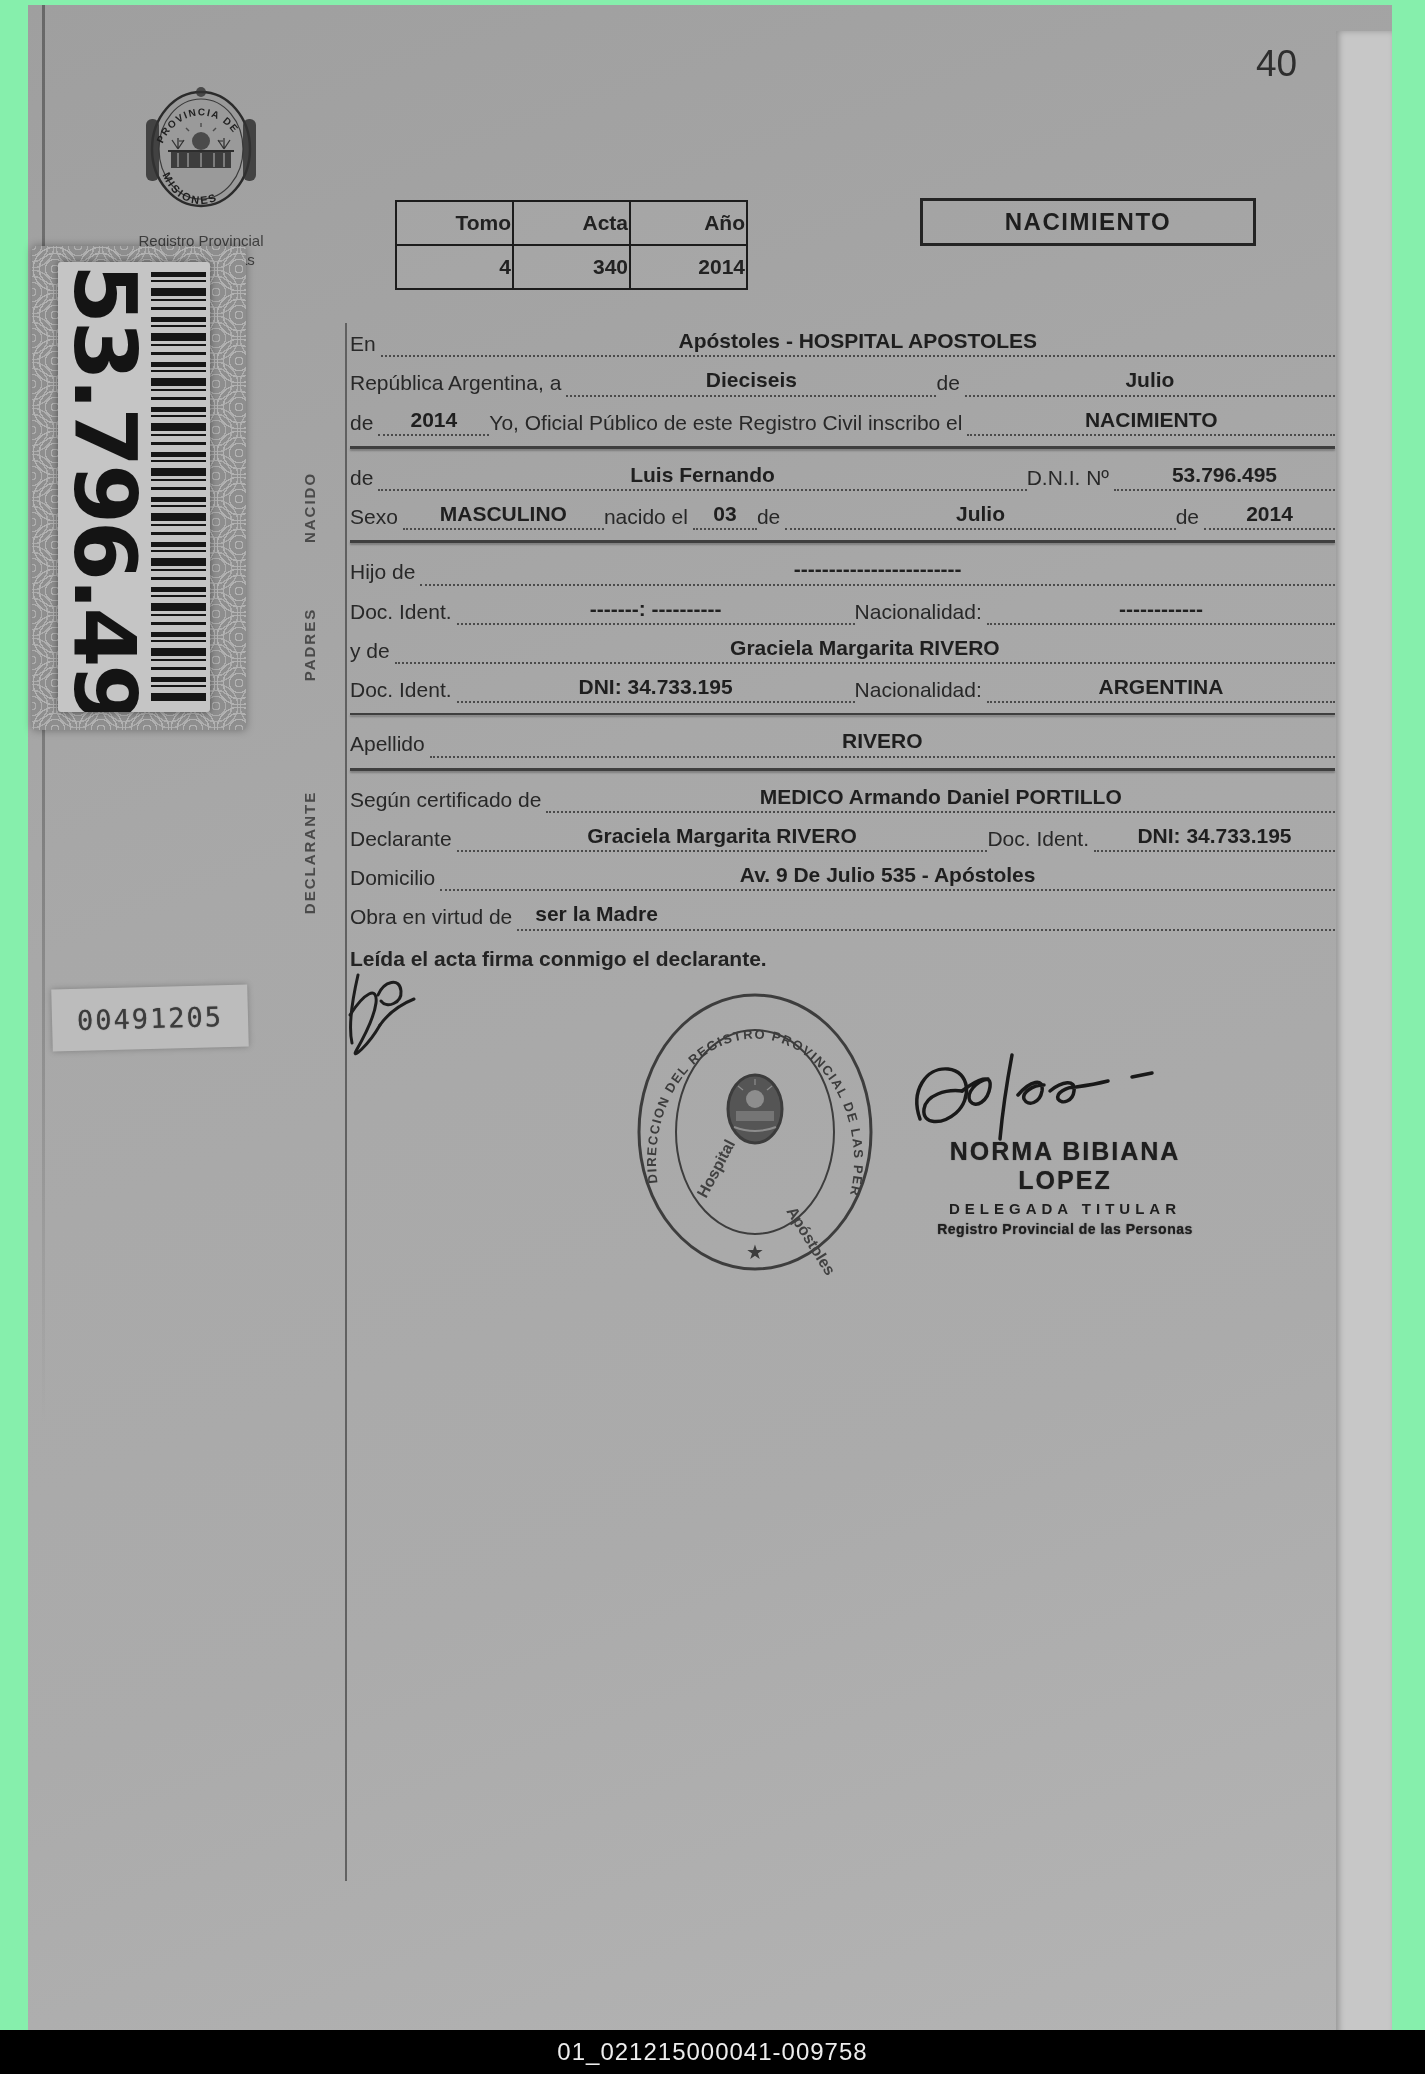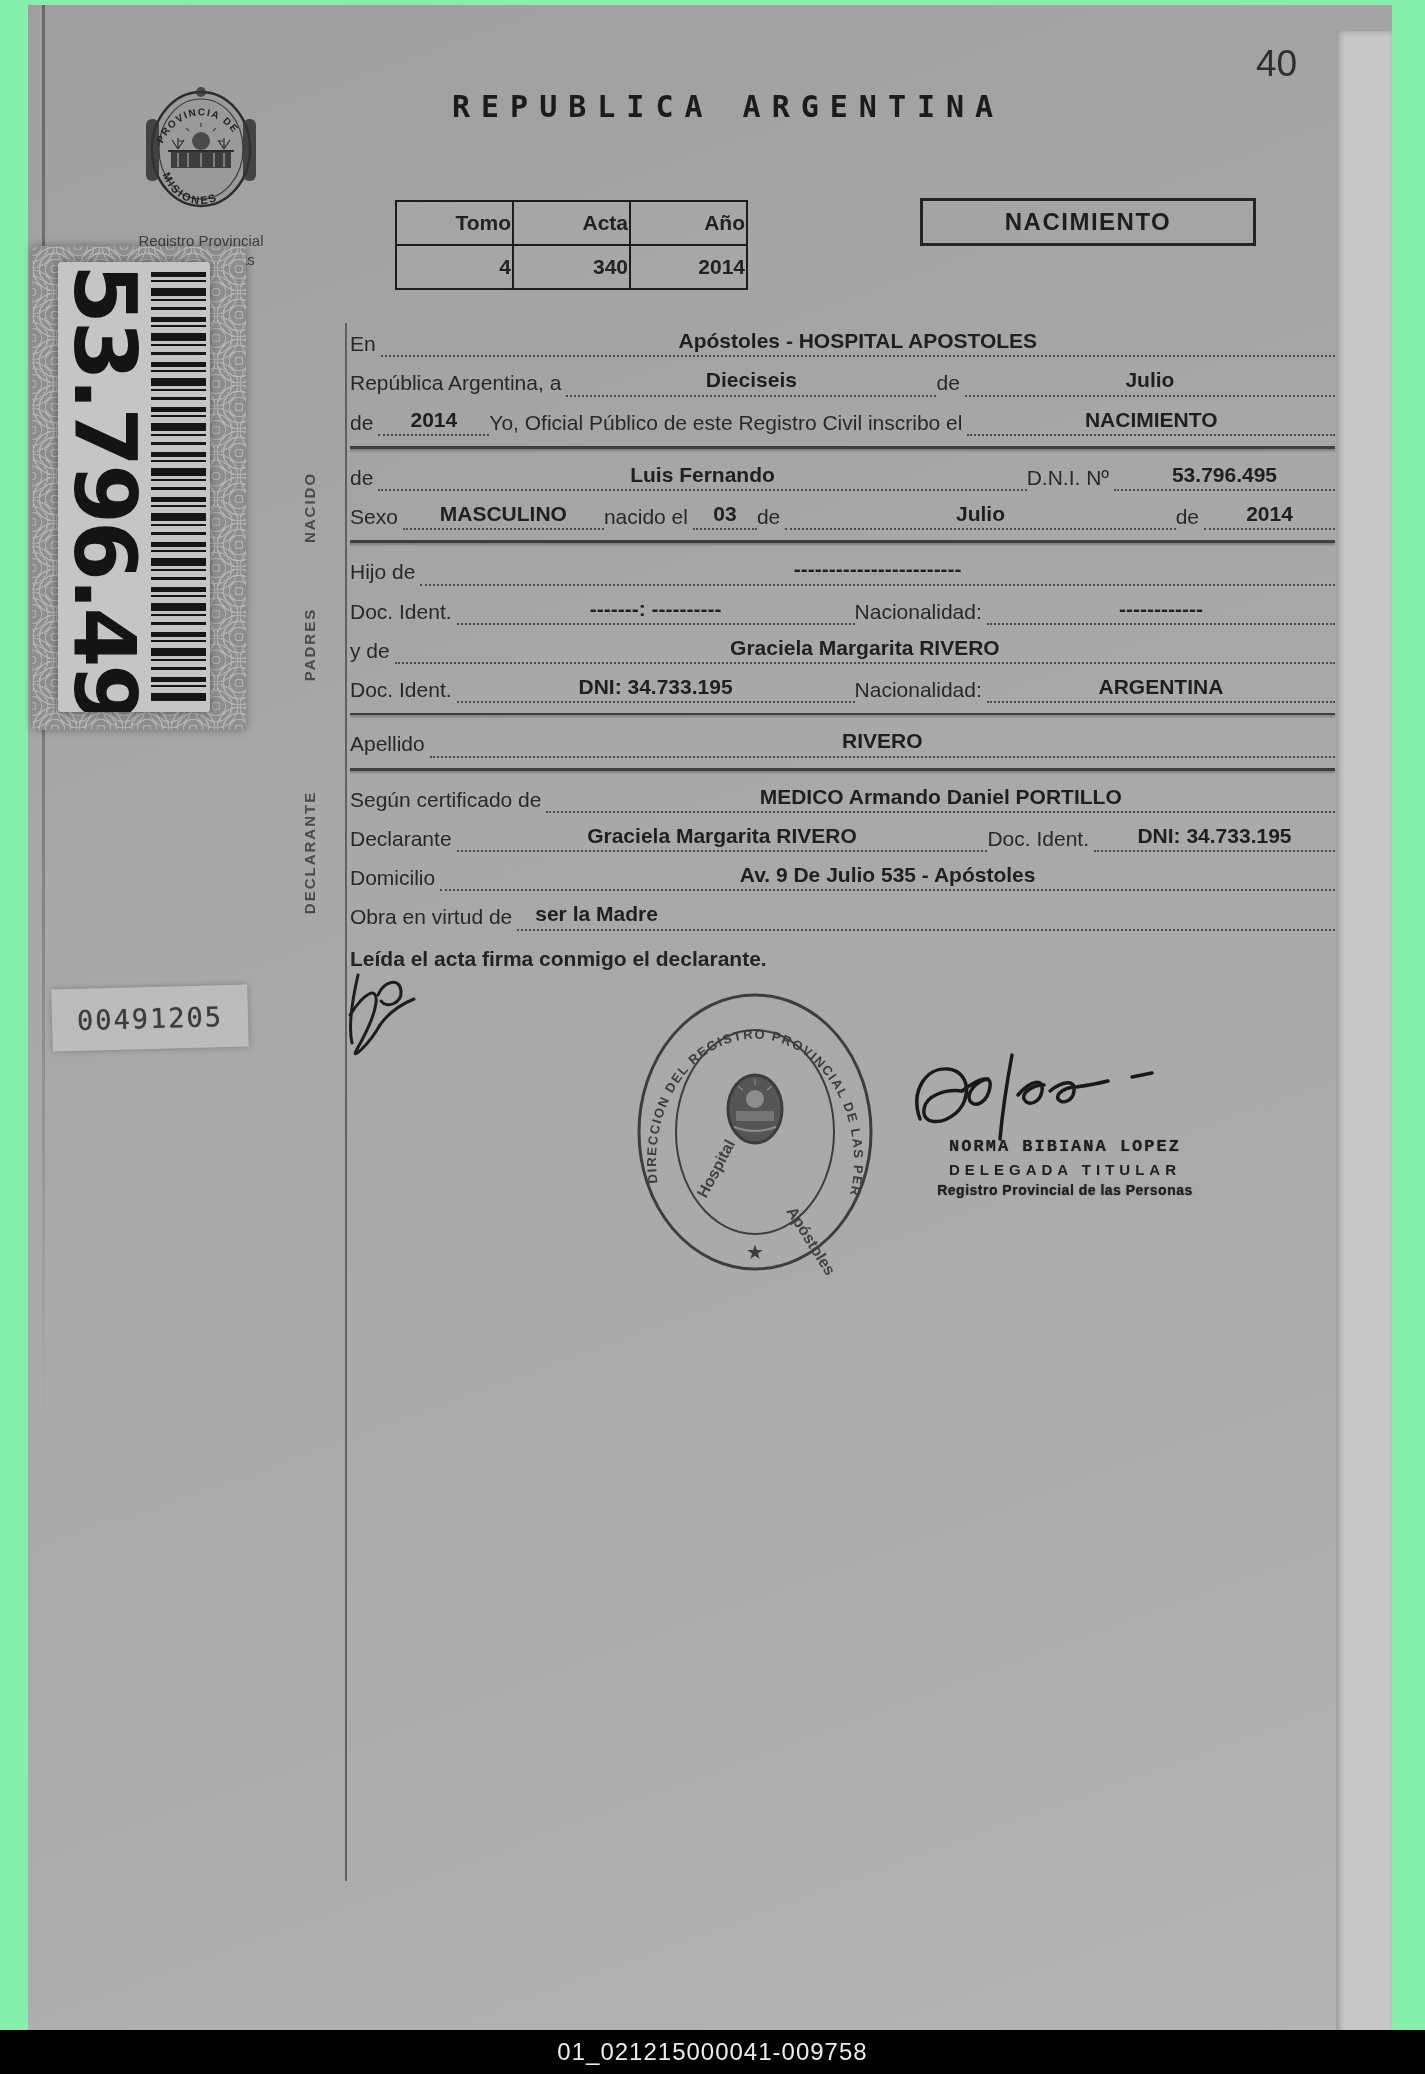--- a/index.html
+++ b/index.html
@@ -72,21 +72,21 @@
         padding:0 8px 1px 8px;white-space:nowrap;min-width:24px;color:#1f1f1f;}
   .fld.ta-left{text-align:left;padding-left:18px;}
   .divider{height:3px;background:#3f3f3f;margin:5px 0 13px 0;box-shadow:0 2px 2px rgba(0,0,0,.25);}
   .closing{margin-top:16px;font-size:21px;font-weight:bold;color:#232323;}
 
   
   .sig-left{position:absolute;left:292px;top:948px;}
   .stamp{position:absolute;left:602px;top:982px;opacity:.88;}
   .sig-right{position:absolute;left:872px;top:1038px;}
   .official{position:absolute;left:872px;top:1132px;width:330px;text-align:center;color:#1f1f1f;}
-  .official .o-name{font-size:17px;font-weight:bold;letter-spacing:2px;text-shadow:0 0 1px #444;font-family:Liberation Mono, monospace;}
+  .official .o-name{font-size:25px;font-weight:bold;letter-spacing:2px;text-shadow:0 0 1px #444;}
   .official .o-title{font-size:15px;font-weight:bold;letter-spacing:5px;margin-top:5px;}
   .official .o-org{font-size:14px;font-weight:bold;letter-spacing:.5px;margin-top:4px;
         text-shadow:0 0 1.2px #333;}
 
   .footer-bar{position:absolute;left:0;bottom:0;width:1425px;height:44px;background:#000;
         display:flex;align-items:center;justify-content:center;z-index:5;}
   .footer-bar span{color:#ededed;font-size:24px;letter-spacing:1px;}
 </style>
 </head>
 <body>
@@ -132,21 +132,20 @@
             </g>
           <path d="M52,66 l6,-9 M52,66 l-6,-9 M52,66 l0,-11 M98,66 l6,-9 M98,66 l-6,-9 M98,66 l0,-11" stroke="#333" stroke-width="1.3" fill="none"></path>
         </g>
       </svg>
       <div class="logo-caption">
         <div>Registro Provincial</div>
         <div>de las Personas</div>
       </div>
     </div>
 
-    <div class="title">REPUBLICA ARGENTINA</div>
 
     <table class="acta-table">
       <tbody>
           <tr>
         <td>Tomo</td>
         <td>Acta</td>
         <td>Año</td>
       </tr>
       <tr>
         <td>4</td>

